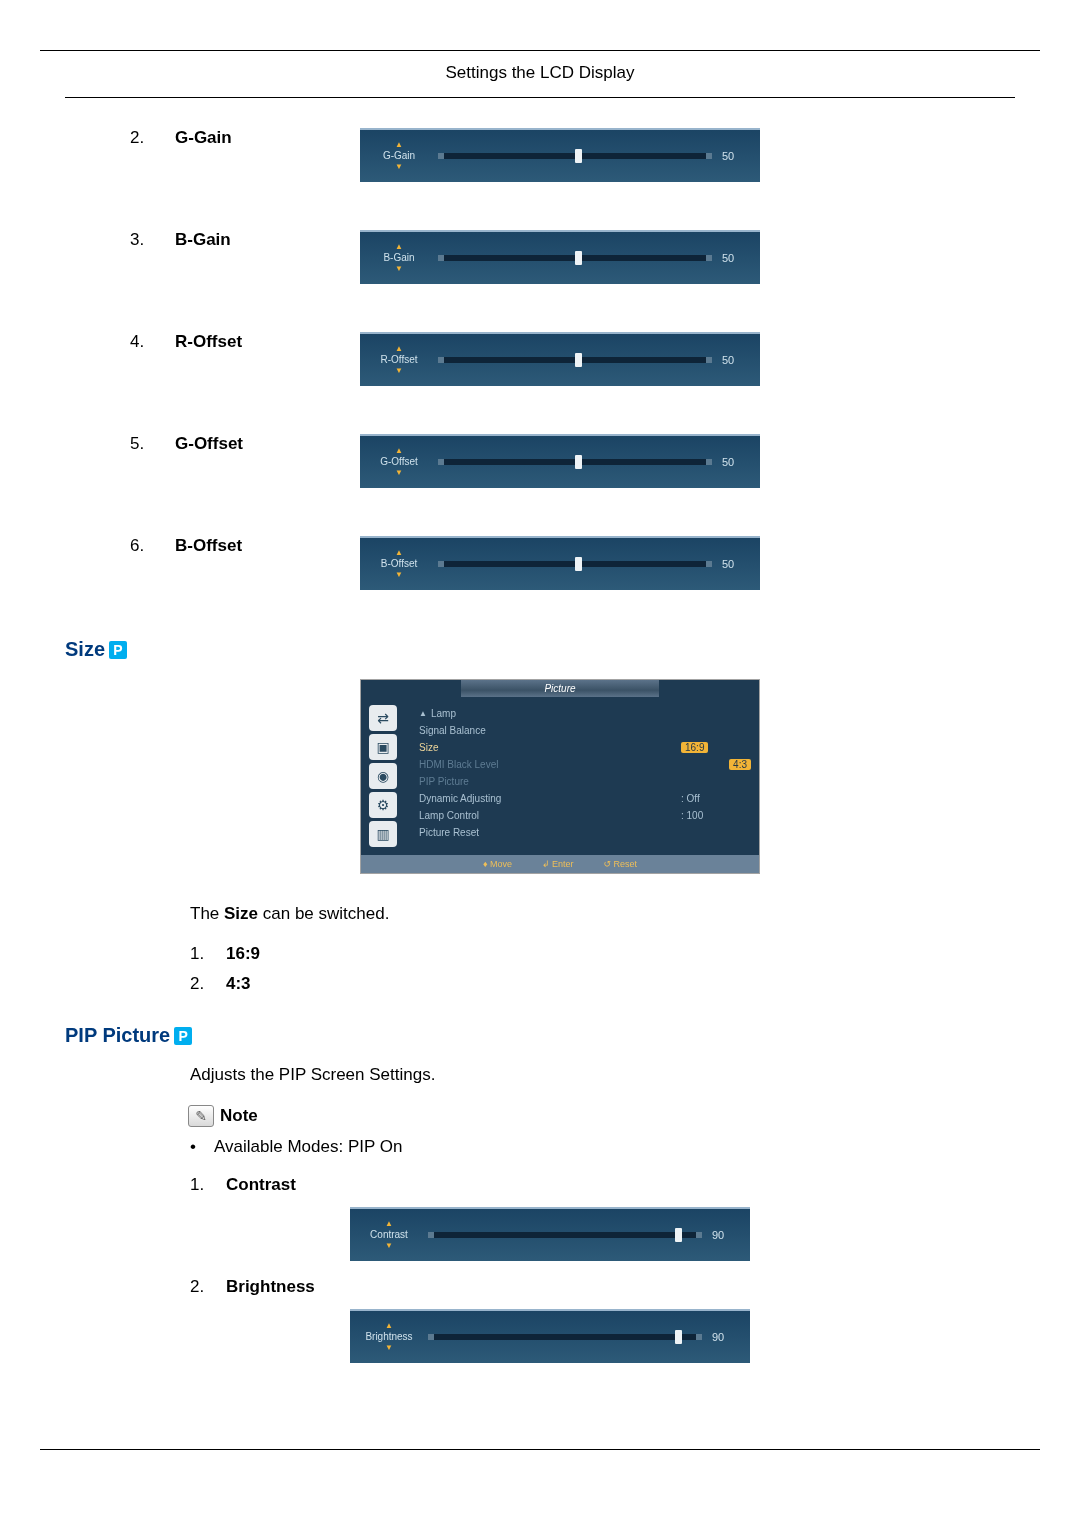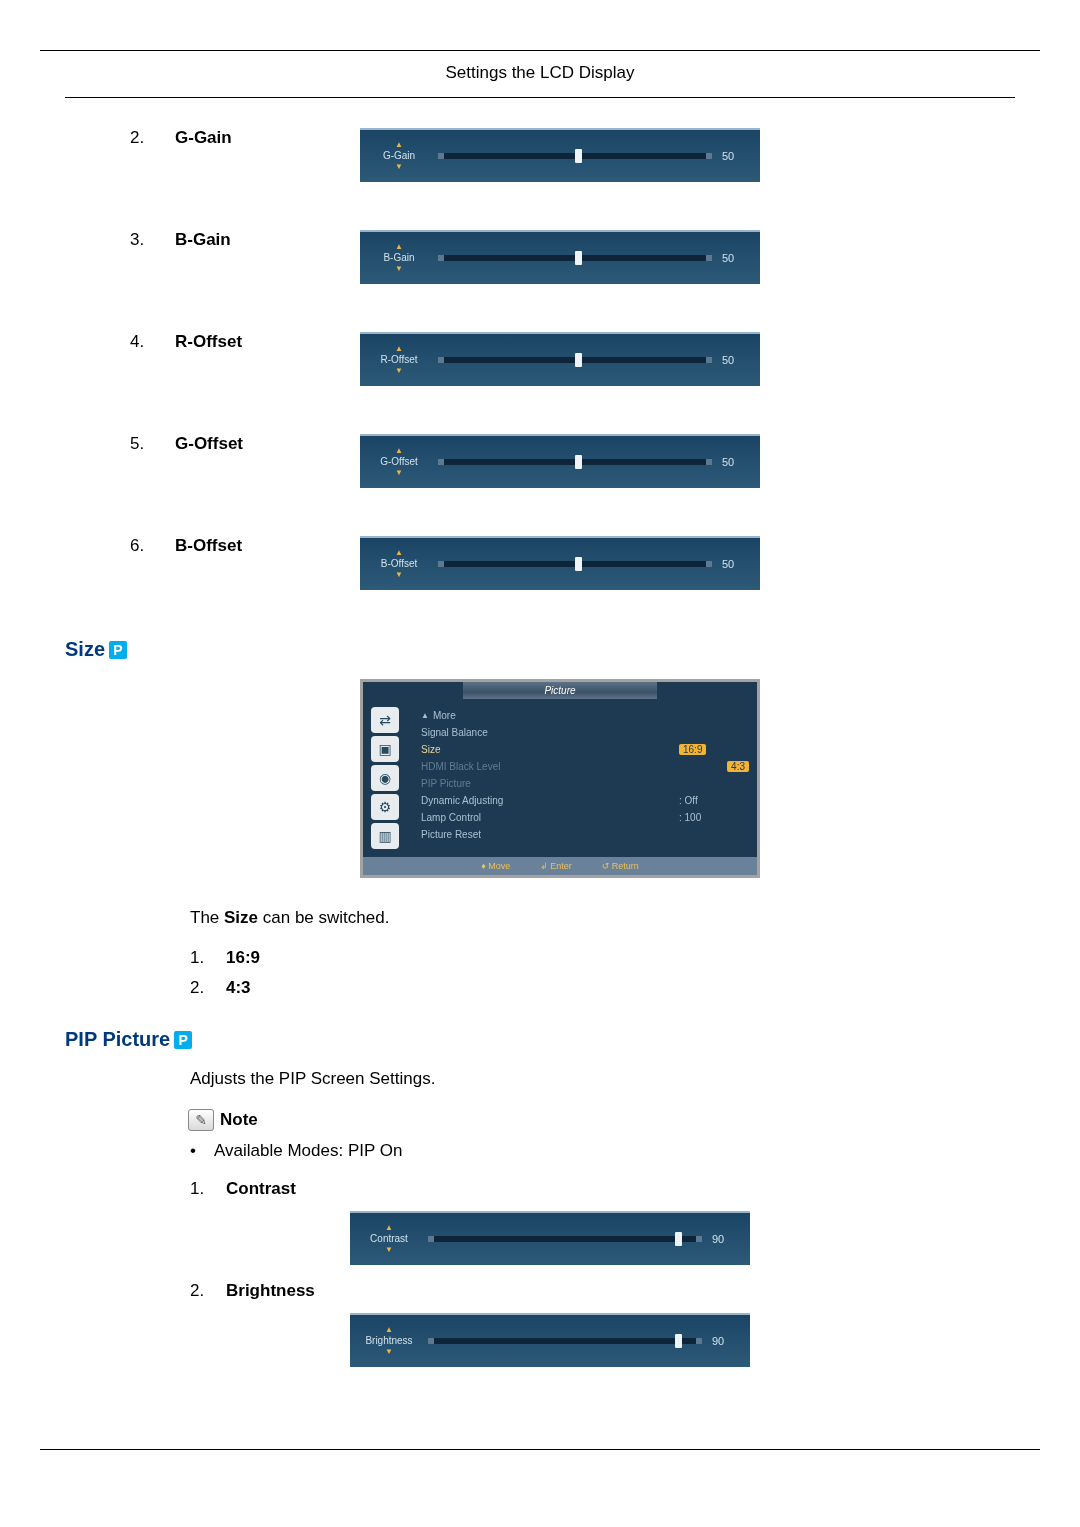--- a/index.html
+++ b/index.html
@@ -116,21 +116,21 @@
     line-height: 18px;
     border-radius: 2px;
   }
 
   
   .osd-menu {
     width: 400px;
     margin-left: 230px;
     margin-bottom: 30px;
     background: #1e3a52;
-    border: 3px solid #a3a3a3;
+    border: 1px solid #a3a3a3;
     font-size: 10px;
     color: #a9c0d1;
   }
   .osd-menu .title-bar {
     height: 17px;
     background: linear-gradient(to bottom, #5b7289, #3b5266 60%, #5b7289 100%);
     color: #fff;
     text-align: center;
     font-size: 10px;
     line-height: 17px;
@@ -337,21 +337,21 @@
       <div class="body">
         <div class="icons">
           <span class="icon">⇄</span>
           <span class="icon">▣</span>
           <span class="icon">◉</span>
           <span class="icon">⚙</span>
           <span class="icon">▥</span>
         </div>
         <div class="menu-items">
           <div class="item more">
-            <span class="mi-label">More</span>
+            <span class="mi-label">Lamp</span>
           </div>
           <div id="osd-items">
               <div class="item">
                 <span class="mi-label">Signal Balance</span>
                 <span class="mi-value"></span>
               </div>
               <div class="item highlight-row">
                 <span class="mi-label">Size</span>
                 <span class="mi-value-wrap"><span class="mi-value hl">16:9</span></span>
               </div>
@@ -374,21 +374,21 @@
               <div class="item">
                 <span class="mi-label">Picture Reset</span>
                 <span class="mi-value"></span>
               </div>
             </div>
         </div>
       </div>
       <div class="footer">
         <span>♦ <span>Move</span></span>
         <span>↲ <span>Enter</span></span>
-        <span>↺ <span>Return</span></span>
+        <span>↺ <span>Reset</span></span>
       </div>
     </div>
 
     <div class="body-text">
       <span>The </span><span class="bold">Size</span><span> can be switched.</span>
     </div>
 
     <div class="ol-sublist" id="size-options">
         <div class="li">
           <span class="num">1.</span>

